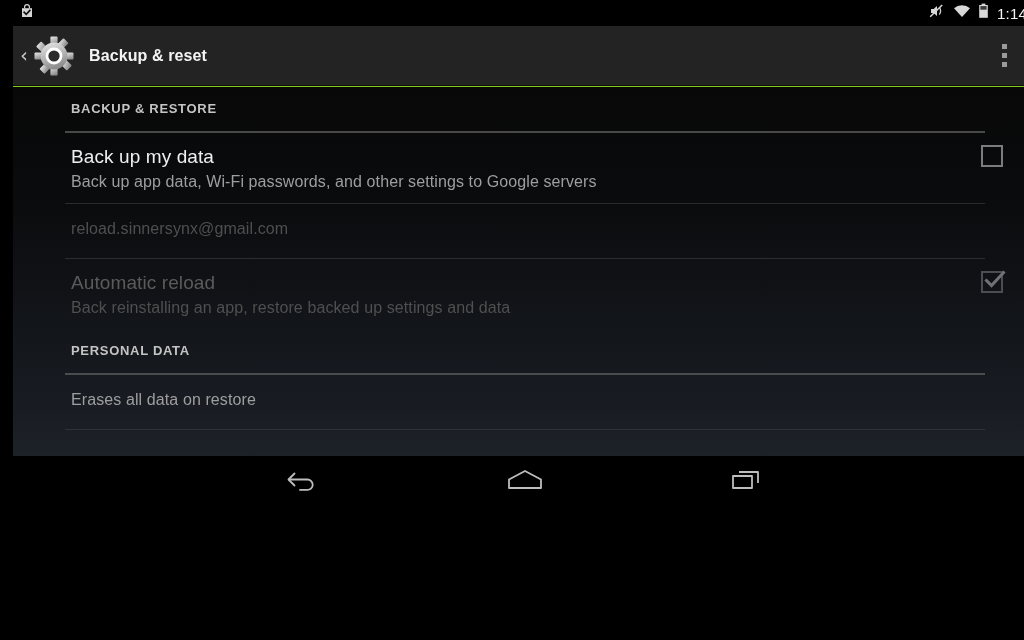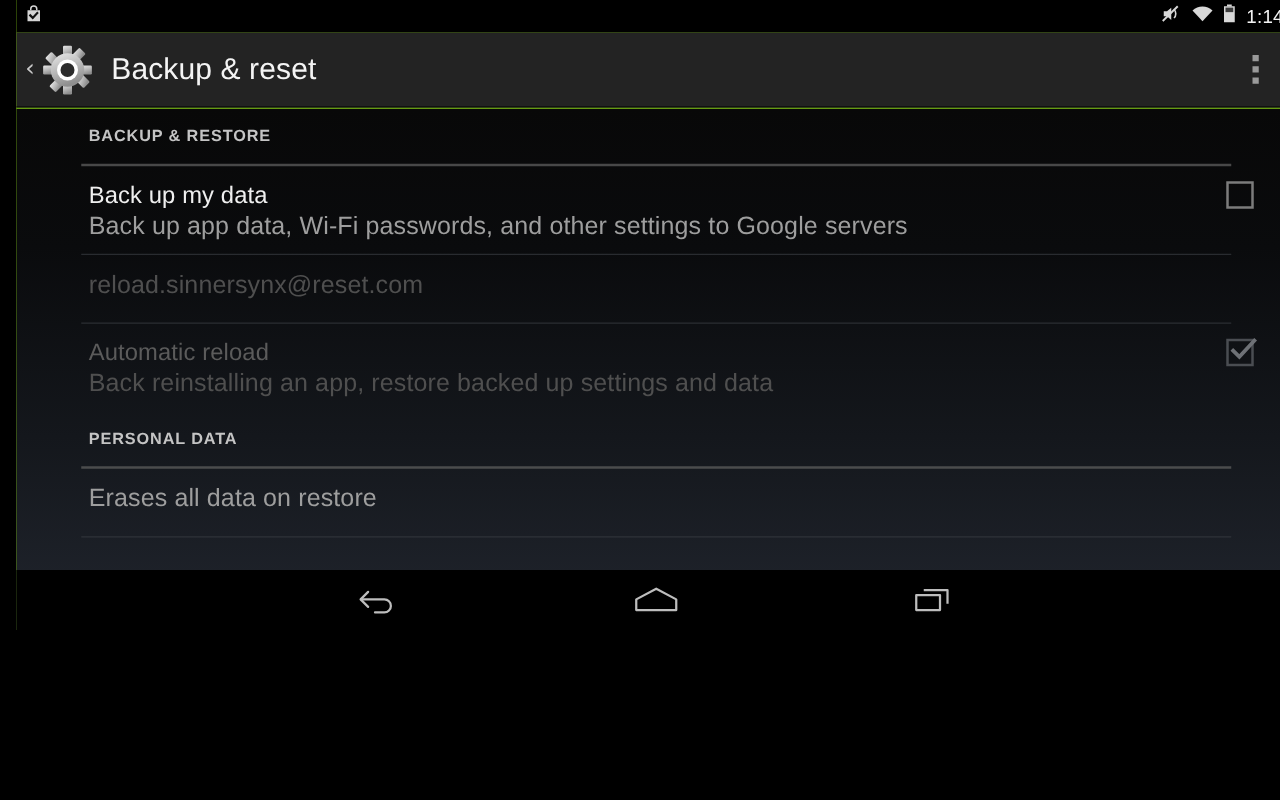--- a/index.html
+++ b/index.html
@@ -77,22 +77,22 @@
   }
   .app-icon {
     width: 42px;
     height: 42px;
     margin-left: 0px;
     flex: none;
   }
   .action-title {
     margin-left: 14px;
     color: #f4f4f4;
-    font-size: 24px;
-    font-weight: normal;
+    font-size: 16px;
+    font-weight: bold;
     letter-spacing: 0.1px;
   }
   .overflow-menu {
     position: absolute;
     right: 20px;
     top: 50%;
     transform: translateY(-50%);
     width: 26px;
     height: 34px;
     display: flex;
@@ -152,21 +152,21 @@
     min-width: 0;
   }
   .pref-title {
     color: #efefef;
     font-size: 19px;
     line-height: 24px;
     letter-spacing: 0.1px;
   }
   .pref-summary {
     color: #9e9e9e;
-    font-size: 20px;
+    font-size: 16px;
     line-height: 19px;
     margin-top: 3px;
     letter-spacing: 0.1px;
   }
   .pref-row.disabled .pref-title { color: #5b5b5b; }
   .pref-row.disabled .pref-summary { color: #4f4f4f; }
 
   .row-rule {
     height: 1px;
     margin: 0 52px 0 52px;
@@ -307,21 +307,21 @@
           <div class="pref-summary">Back up app data, Wi-Fi passwords, and other settings to Google servers</div>
         </div>
         <div class="pref-widget">
           <span class="checkbox"></span>
         </div>
       </div>
       <div class="row-rule"></div>
 
       <div class="pref-row disabled">
         <div class="pref-text">
-          <div class="pref-summary">reload.sinnersynx@reset.com</div>
+          <div class="pref-summary">reload.sinnersynx@gmail.com</div>
         </div>
         <div class="pref-widget"></div>
       </div>
       <div class="row-rule"></div>
 
       <div class="pref-row disabled">
         <div class="pref-text">
           <div class="pref-title">Automatic reload</div>
           <div class="pref-summary">Back reinstalling an app, restore backed up settings and data</div>
         </div>

